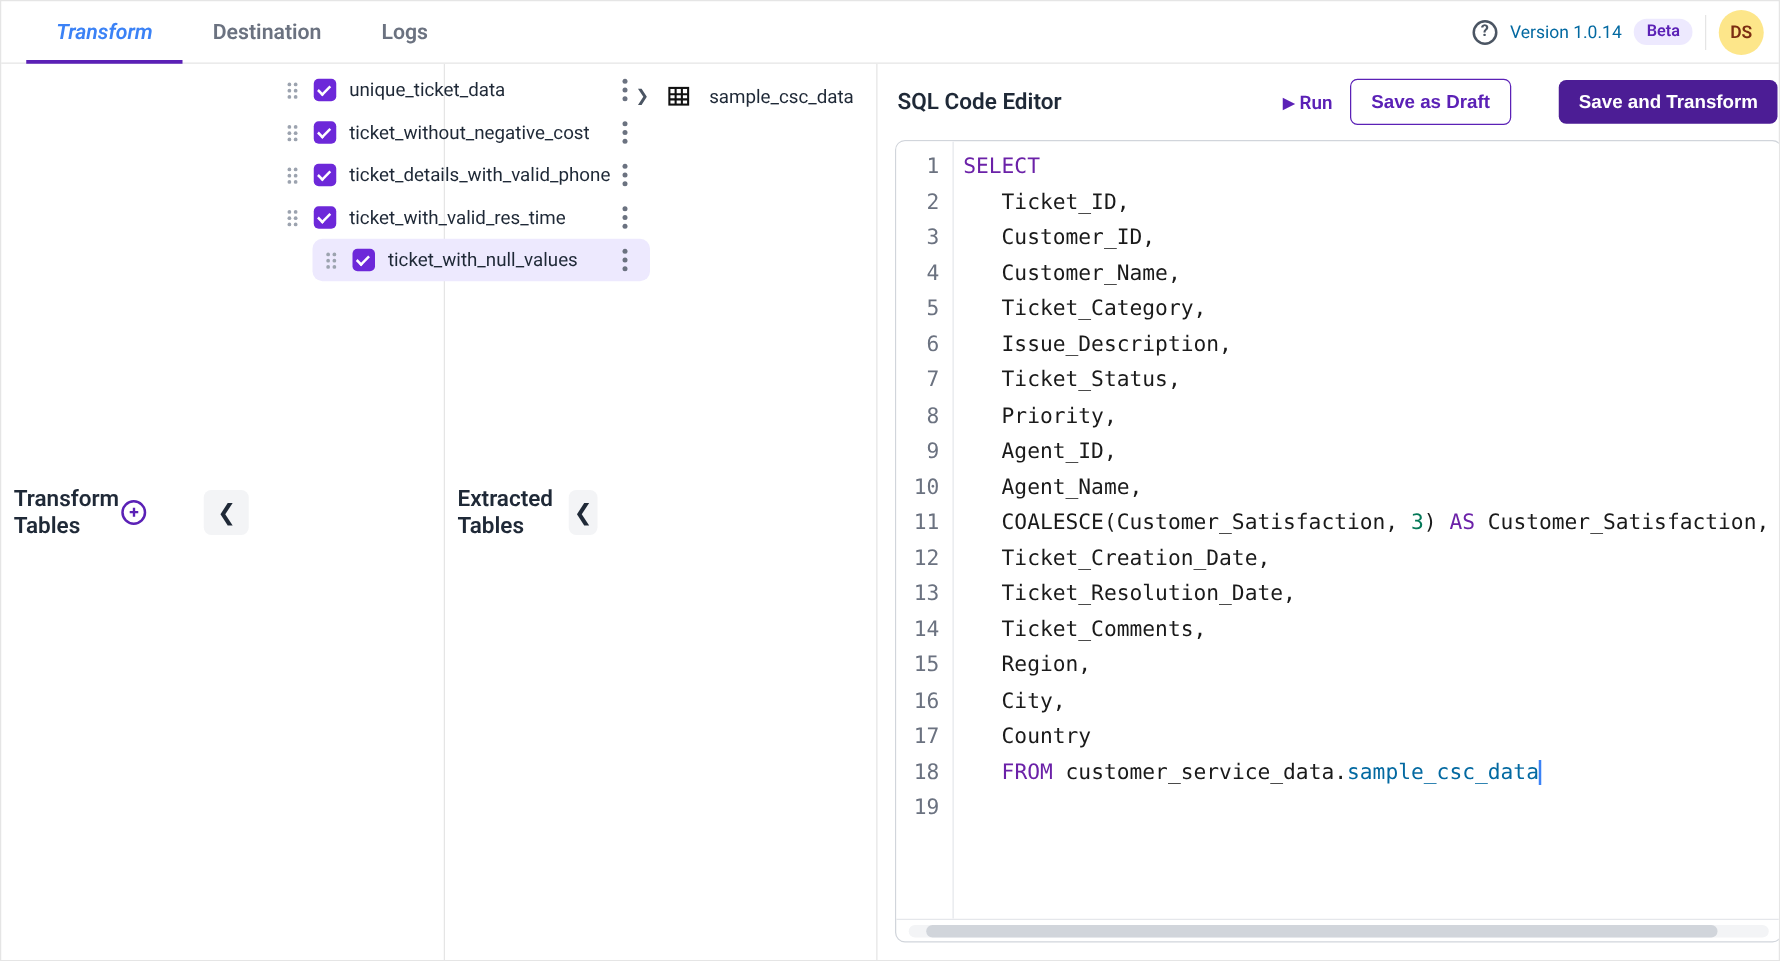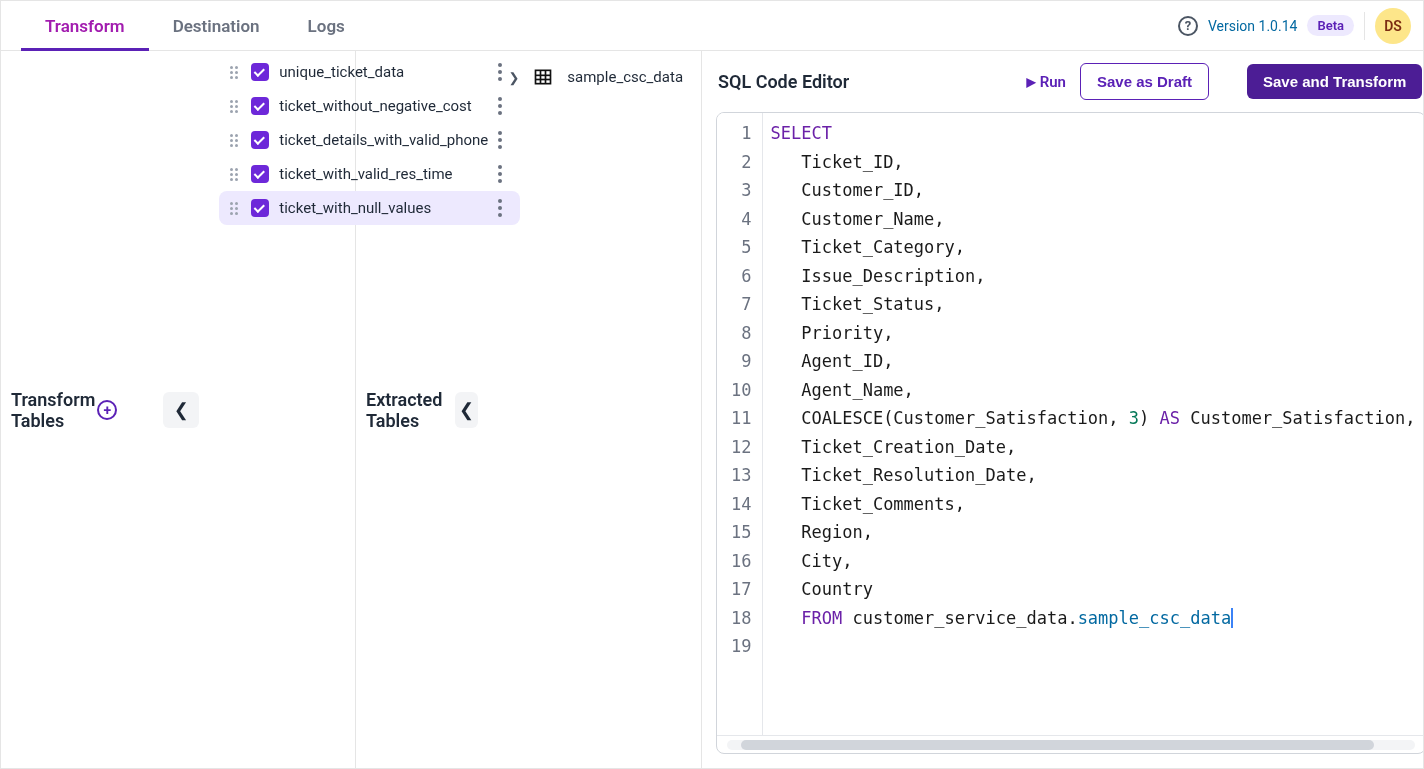--- a/index.html
+++ b/index.html
@@ -1,40 +1,40 @@
 <!DOCTYPE html>
 <html><head>
 <meta charset="utf-8">
 <style>
 * { margin: 0; padding: 0; box-sizing: border-box; }
 body { font-family: -apple-system, BlinkMacSystemFont, "Segoe UI", Roboto, sans-serif; background: #fff; color: #1a1a1a; width: 1424px; height: 769px; overflow: hidden; }
 .container { border: 1px solid #e5e5e5; height: 769px; display: flex; flex-direction: column; }
 .tabbar { display: flex; align-items: center; height: 50px; border-bottom: 1px solid #e5e5e5; padding: 0 12px 0 20px; }
 .tab { padding: 14px 24px; font-size: 17px; font-weight: 600; color: #6b7280; cursor: pointer; position: relative; }
-.tab.active { color: #a21caf; }
+.tab.active { color: #3b82f6; font-style: italic; }
 .tab.active::after { content: ""; position: absolute; left: 0; right: 0; bottom: -1px; height: 3px; background: #5b21b6; }
 .tabbar-right { margin-left: auto; display: flex; align-items: center; gap: 10px; }
 .help-icon { width: 20px; height: 20px; border: 2px solid #4b5563; border-radius: 50%; display: flex; align-items: center; justify-content: center; font-size: 13px; font-weight: 700; color: #4b5563; cursor: pointer; }
 .version { font-size: 14px; color: #0369a1; }
 .beta-badge { background: #ede9fe; color: #5b21b6; font-size: 13px; font-weight: 600; padding: 3px 10px; border-radius: 12px; }
 .divider-v { width: 1px; height: 28px; background: #e5e5e5; }
 .avatar { width: 36px; height: 36px; border-radius: 50%; background: #fde68a; display: flex; align-items: center; justify-content: center; font-size: 14px; font-weight: 600; color: #7c2d12; cursor: pointer; }
 .main { flex: 1; display: flex; overflow: hidden; }
 .panel { border-right: 1px solid #e5e5e5; display: flex; flex-direction: row; }
 .panel-header { display: flex; align-items: center; justify-content: space-between; padding: 14px 12px 14px 10px; }
 .panel-title { font-size: 18px; font-weight: 600; color: #1f2937; }
 .add-btn { width: 24px; height: 24px; cursor: pointer; display: flex; align-items: center; justify-content: center; }
 .plus-circle { width: 20px; height: 20px; border: 2px solid #5b21b6; border-radius: 50%; display: flex; align-items: center; justify-content: center; color: #5b21b6; font-weight: 700; font-size: 14px; line-height: 1; }
 .collapse-btn { width: 36px; height: 36px; background: #f3f4f6; border-radius: 6px; display: flex; align-items: center; justify-content: center; cursor: pointer; font-size: 18px; color: #1f2937; }
 .transform-panel { width: 355px; }
 .extracted-panel { width: 380px; justify-content: flex-end; }
 .editor-panel { flex: 1; display: flex; flex-direction: column; border-right: none; }
 .table-list { padding: 4px 8px; }
 .table-item { display: flex; align-items: center; padding: 8px 8px; border-radius: 8px; cursor: pointer; }
-.table-item.selected { background: #ede9fe; }
+.table-item.selected { background: #ede9fe; margin-left: 31px; }
 .drag-handle { width: 14px; color: #9ca3af; margin-right: 10px; cursor: grab; display: flex; flex-direction: column; gap: 2px; align-items: center; }
 .drag-handle span { display: flex; gap: 2px; }
 .drag-handle i { width: 3px; height: 3px; background: #9ca3af; border-radius: 50%; display: block; }
 .checkbox { width: 18px; height: 18px; border-radius: 4px; background: #6d28d9; display: flex; align-items: center; justify-content: center; margin-right: 10px; }
 .checkmark { width: 10px; height: 6px; border-left: 2px solid #fff; border-bottom: 2px solid #fff; transform: rotate(-45deg) translateY(-1px); }
 .table-name { font-size: 15px; color: #1f2937; flex: 1; }
 .more-btn { width: 24px; display: flex; flex-direction: column; align-items: center; gap: 3px; cursor: pointer; }
 .more-btn i { width: 4px; height: 4px; background: #6b7280; border-radius: 50%; display: block; }
 .extracted-list { padding: 6px 10px; }
 .extracted-item { display: flex; align-items: center; padding: 10px 8px; cursor: pointer; }

